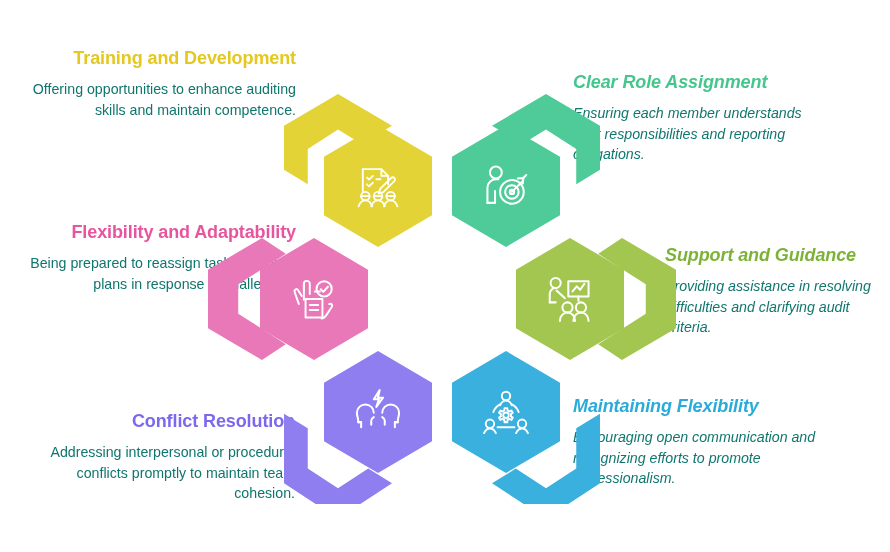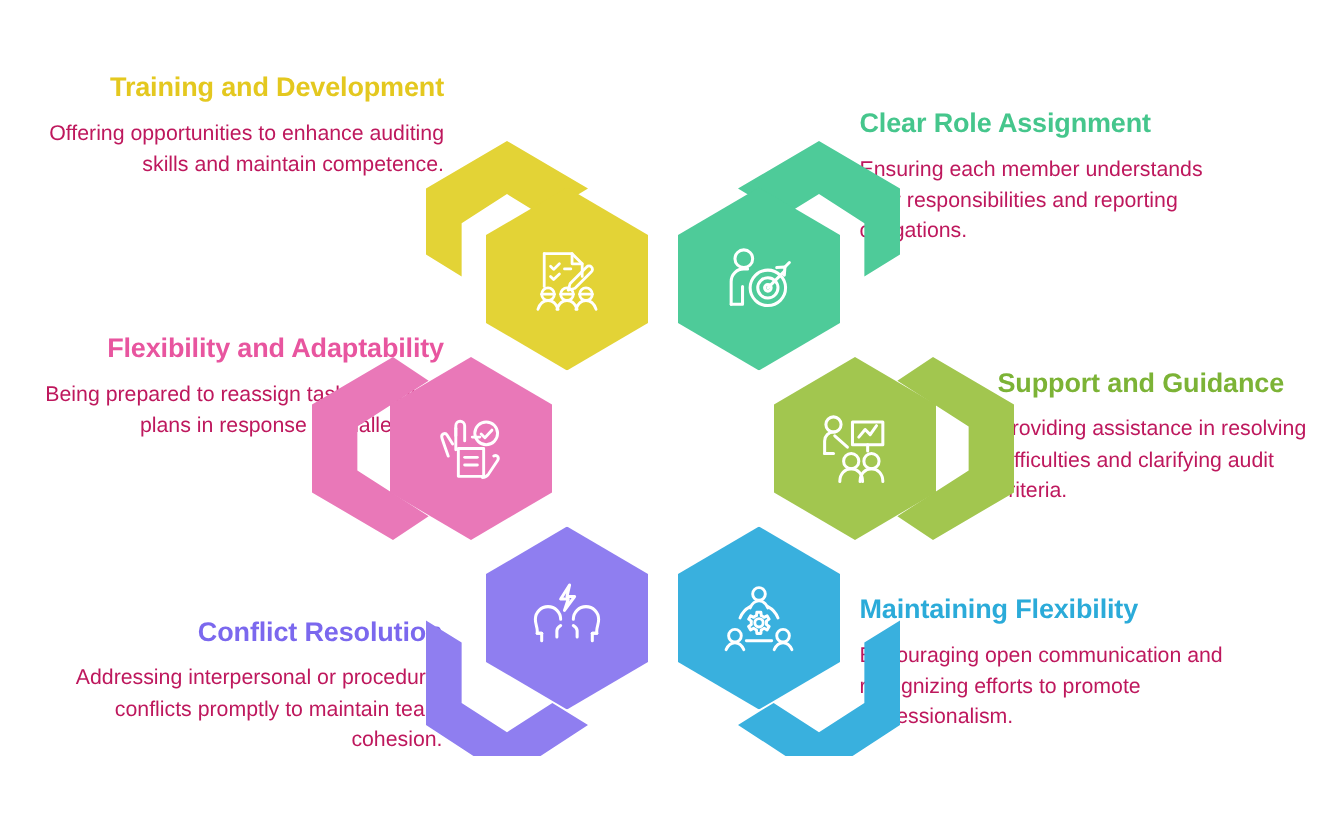--- a/index.html
+++ b/index.html
@@ -17,25 +17,25 @@
   .block .title{
     font-size:18px;
     font-weight:bold;
     line-height:24px;
     letter-spacing:-0.1px;
     margin:0 0 9px 0;
   }
   .block .desc{
     font-size:14.2px;
     line-height:20.5px;
-    color:#be185d;
+    color:#0f766e;
     margin:0;
   }
   .align-right{text-align:right;}
-  .align-left{text-align:left;}
+  .align-left{text-align:left;font-style:italic;}
 
   
   #txt-training   {left:25px;  top:46px;  width:271px;}
   #txt-clear      {left:573px; top:70px;  width:255px;}
   #txt-flex       {left:16px;  top:220px; width:280px;}
   #txt-support    {left:665px; top:243px; width:230px;}
   #txt-conflict   {left:40px;  top:409px; width:255px;}
   #txt-maintain   {left:573px; top:394px; width:255px;}
 
   

